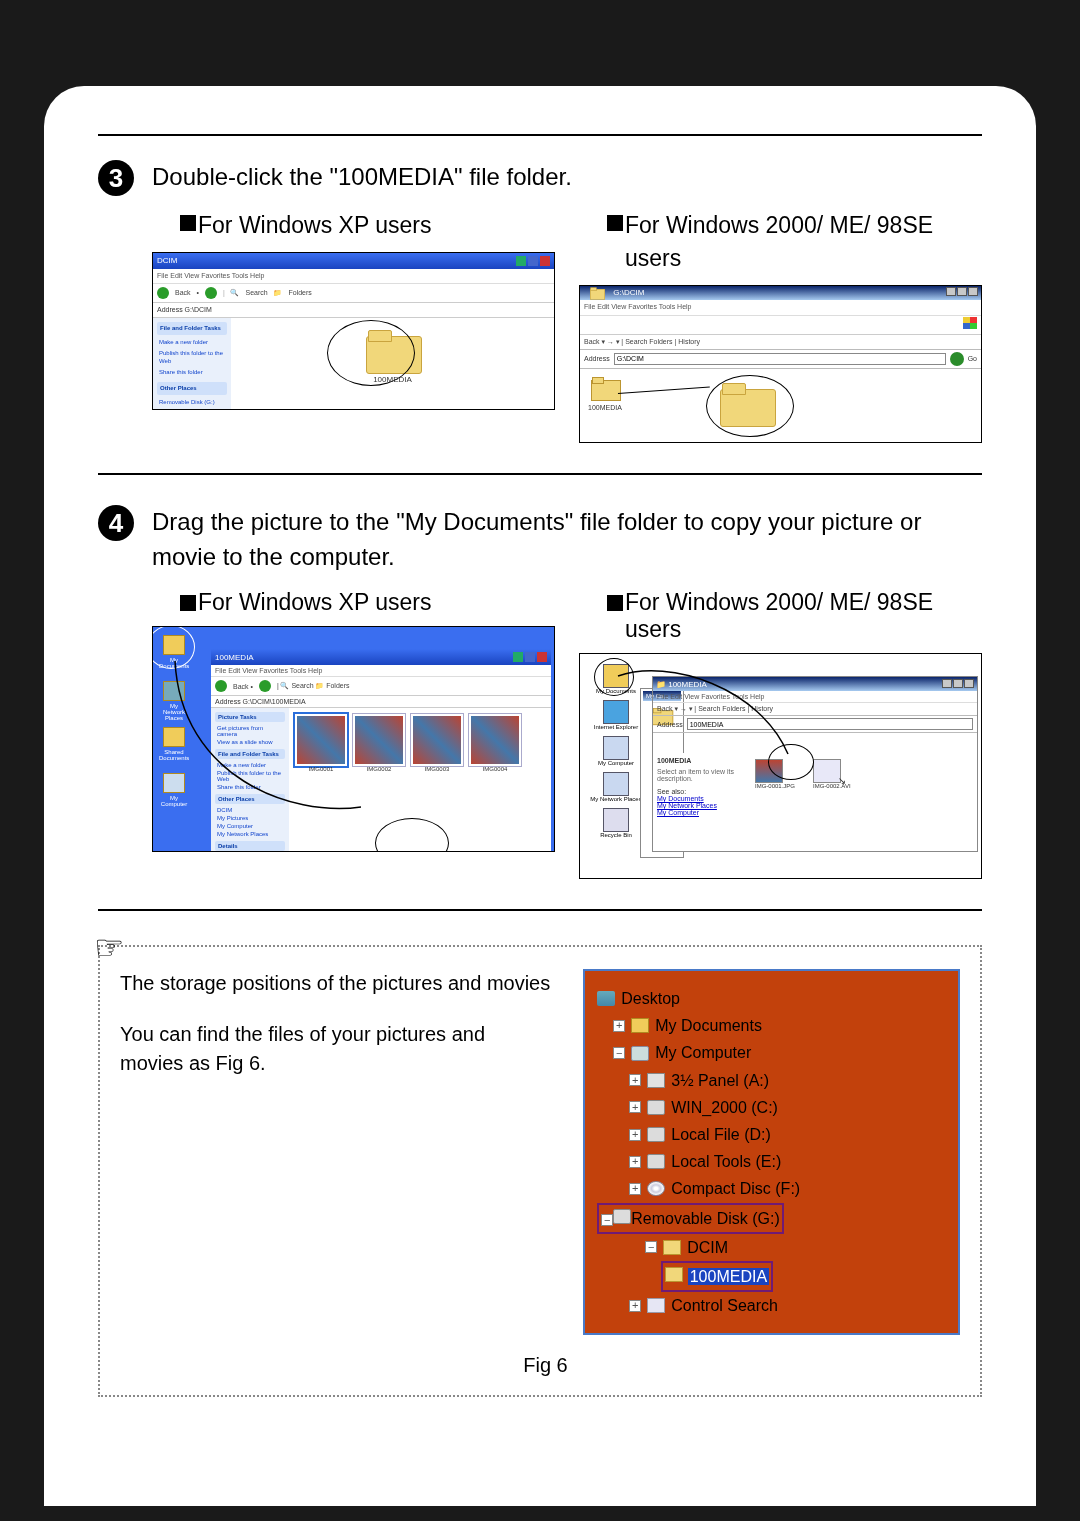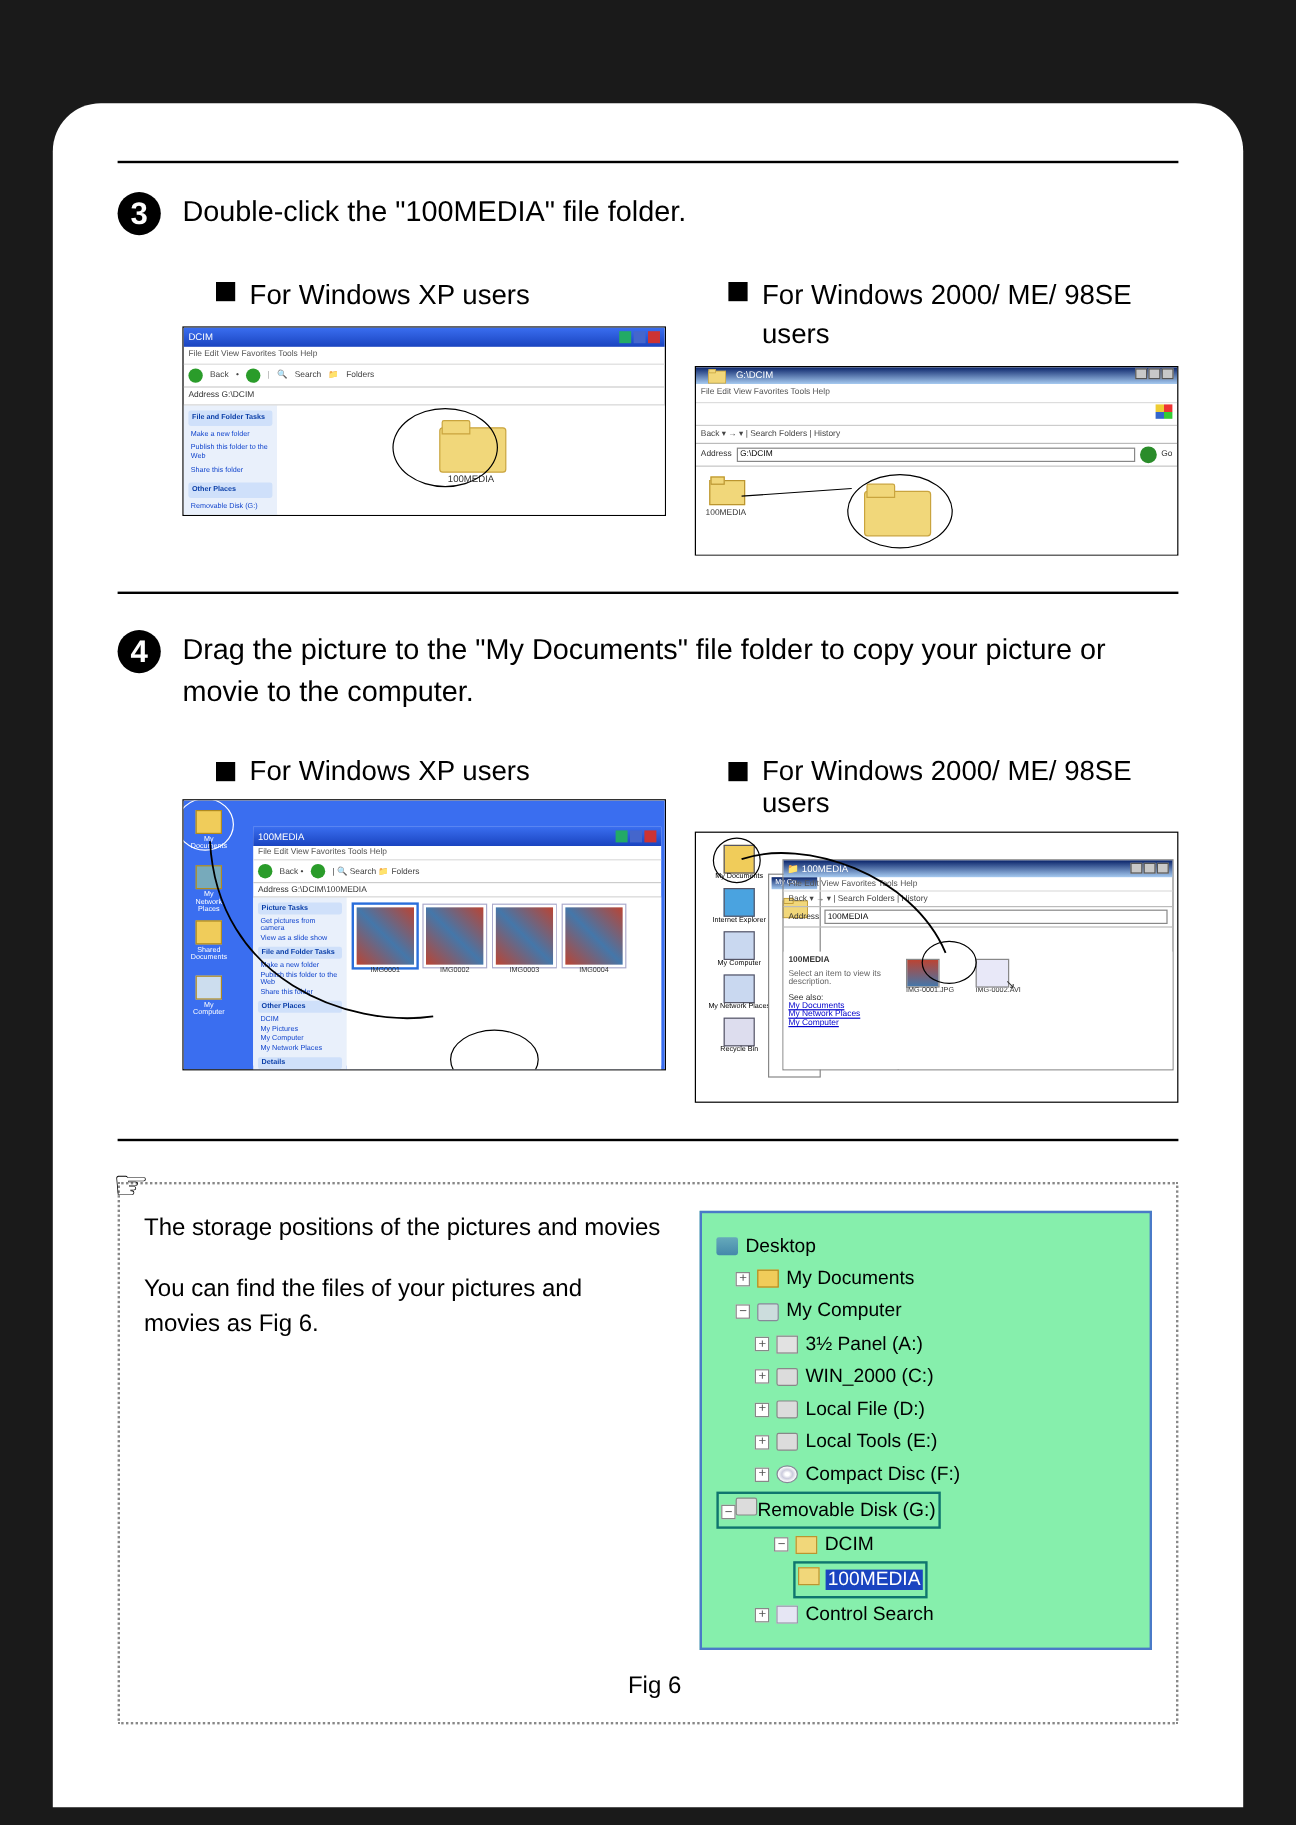--- a/index.html
+++ b/index.html
@@ -43,21 +43,21 @@
     align-items: center;
     justify-content: center;
   }
   .step-body { flex: 1; font-size: 24px; line-height: 1.45; }
   .row2 {
     display: flex;
     gap: 24px;
     margin-top: 14px;
   }
   .col { flex: 1; }
-  .bullet-line { display: flex; gap: 12px; align-items: flex-start; font-size: 23px; margin-left: 28px; margin-bottom: 10px; margin-top: 20px;}
+  .bullet-line { display: flex; gap: 2px; align-items: flex-start; font-size: 23px; margin-left: 28px; margin-bottom: 10px;}
   .bullet-sq { width: 16px; height: 16px; background:#000; margin-top: 6px; flex: 0 0 16px;}
   .screenshot {
     border: 1px solid #000;
     width: 100%;
     background: #fff;
     font-size: 9px;
     color: #333;
     position: relative;
     overflow: hidden;
   }
@@ -111,37 +111,37 @@
   .w2k-win{position:absolute;left:72px;top:22px;right:3px;height:176px;border:1px solid #888;}
   .w2k-left{position:absolute;left:0;top:76px;width:95px;bottom:0;background:#fff;font-size:7px;padding:4px;}
   .w2k-right{position:absolute;left:96px;top:76px;right:0;bottom:0;background:#fff;display:flex;gap:18px;align-items:flex-start;padding:6px;}
   .arc{position:absolute;border:1.5px solid #000;border-radius:50%;}
 
   
   .note-wrap { border:2px dotted #888; padding: 22px 20px 18px 20px; display:flex; gap:30px; position:relative; margin-top:34px;}
   .hand-icon{position:absolute;left:-6px;top:-20px;font-size:34px;}
   .note-left{flex:1.15;font-size:20px;line-height:1.45;}
   .note-right{flex:1;}
-  .tree-box{border:2px solid #4a7ac8;background:#86efac;padding:14px 12px;font-size:16px;line-height:1.7;color:#000;}
+  .tree-box{border:2px solid #4a7ac8;background:#c2410c;padding:14px 12px;font-size:16px;line-height:1.7;color:#000;}
   .tree-row{display:flex;align-items:center;gap:6px;}
   .pm{width:12px;height:12px;border:1px solid #888;display:inline-flex;align-items:center;justify-content:center;font-size:11px;line-height:1;color:#555;background:#fff;}
   .ind1{padding-left:16px;}
   .ind2{padding-left:32px;}
   .ind3{padding-left:48px;}
   .ind4{padding-left:64px;}
   .ticon{width:18px;height:15px;display:inline-block;}
   .t-desktop{background:linear-gradient(#6ab, #48a);border-radius:2px;}
   .t-docs{background:#f0cc5a;border:1px solid #b08a20;}
   .t-comp{background:#cdd;border:1px solid #889;border-radius:2px;}
   .t-floppy{background:#e2e2e2;border:1px solid #888;}
   .t-disk{background:#dcdcdc;border:1px solid #888;border-radius:2px;}
   .t-cd{border-radius:50%;background:radial-gradient(#fff 15%,#ccd 40%,#fff 70%);border:1px solid #889;}
   .t-folder{background:#f1d77a;border:1px solid #bb9530;}
   .t-cpl{background:#e6e6f4;border:1px solid #99a;}
-  .redbox{border:2px solid #0f766e;padding:0 2px;display:inline-block;}
+  .redbox{border:2px solid #701a75;padding:0 2px;display:inline-block;}
   .hl{background:#1a44c0;color:#fff;padding:0 2px;}
   .fig-lbl{font-size:20px;text-align:left;margin-top:6px;}
   .pagenum{text-align:center;font-size:20px;margin-top:28px;}
   .go{width:14px;height:14px;border-radius:50%;background:#2a8c2a;display:inline-block;}
   .w2k-logo{width:14px;height:12px;background:conic-gradient(#e33 0 25%,#3c3 0 50%,#36c 0 75%,#ec3 0);display:inline-block;}
 </style>
 </head>
 <body>
 
 <div class="page">

